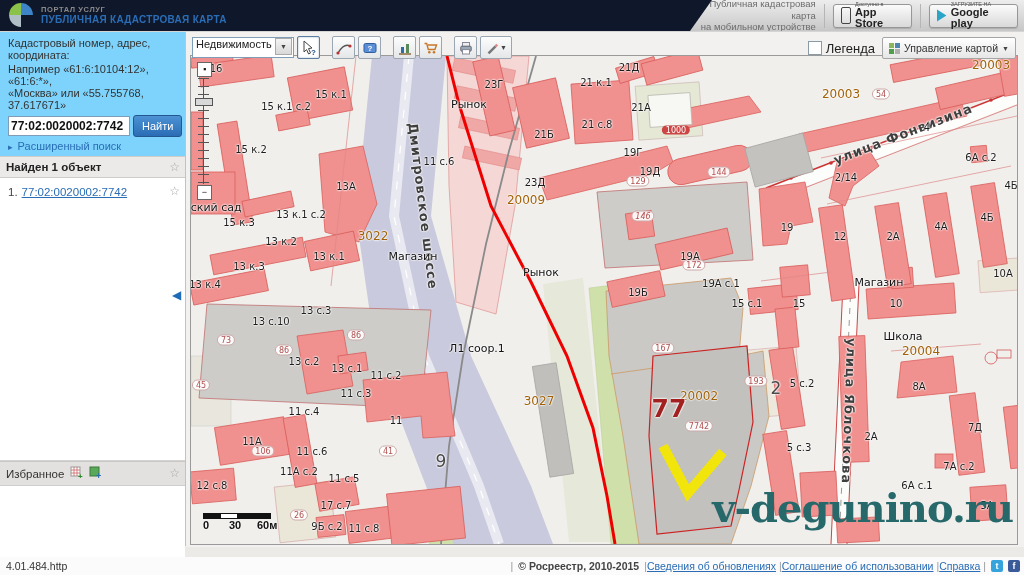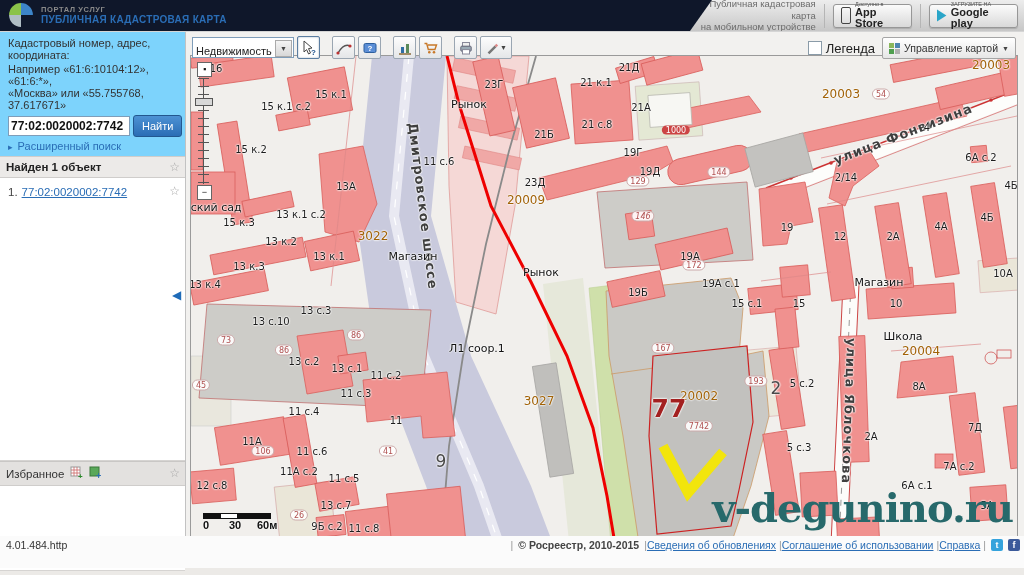--- a/index.html
+++ b/index.html
@@ -55,21 +55,21 @@
   #collapse-handle{position:absolute;left:172px;top:288px;z-index:25;color:#1e6bb8;font-size:12px;cursor:pointer;}
 
   
   #mapwrap{position:absolute;left:186px;top:31px;width:838px;height:516px;background:#f2f1ef;}
   #tiles{position:absolute;left:4px;top:24px;right:6px;bottom:2px;border:1px solid #9a9a9a;
          overflow:hidden;background:#f1efec;}
   #tiles svg{position:absolute;left:0;top:0;width:100%;height:100%;}
 
   
   #toolbar{position:absolute;left:6px;top:5px;z-index:10;display:flex;align-items:center;gap:3px;}
-  .sel{width:100px;height:19px;border:1px solid #7f9db9;background:#fff;display:flex;align-items:flex-end;
+  .sel{width:100px;height:19px;border:1px solid #7f9db9;background:#fff;display:flex;align-items:flex-start;
        font-size:11px;color:#222;}
   .sel .txt{flex:1;padding-left:3px;}
   .sel .arr{width:15px;height:15px;margin-right:1px;background:linear-gradient(#f4f4f4,#d8d8d8);
        border:1px solid #aaa;font-size:7px;color:#444;display:flex;align-items:center;justify-content:center;}
   .tbtn{width:21px;height:21px;border:1px solid #9aa6b2;border-radius:2px;
        background:linear-gradient(#fdfdfd,#e4e6e8);display:flex;align-items:center;justify-content:center;}
   .tbtn.active{border-color:#5b7da0;background:#fff;box-shadow:inset 0 0 2px #9ab;}
   .tbtn.wide{width:30px;gap:1px;}
   .tgap{width:6px;}
   .caret{font-size:7px;color:#444;}
@@ -109,21 +109,21 @@
   .ml.quarter{font-size:12px;color:#a16207;}
   .ml.huge{font-size:25px;color:#a32020;font-weight:bold;}
   .ml.bignum{font-size:17px;color:#4a4a4a;}
   .ml.badge{font-size:8px;color:#b05050;background:rgba(255,255,255,.9);border:1px solid #ccaaaa;
       border-radius:6px;padding:0 3px;text-shadow:none;}
   .ml.badge-red{font-size:8px;color:#fff;background:#cc4444;border-radius:6px;padding:0 4px;text-shadow:none;}
   #watermark{position:absolute;right:4px;bottom:16px;z-index:9;font-family:"DejaVu Serif",serif;
       font-weight:bold;font-size:40px;color:#27696b;letter-spacing:-1px;line-height:1;}
 
   
-  #footer{position:absolute;left:0;bottom:7px;width:1024px;height:32px;background:#fbfbfb;z-index:30;
+  #footer{position:absolute;left:0;bottom:0;width:1024px;height:18px;background:#fbfbfb;z-index:30;
       font-size:10.5px;color:#555;}
   #footer-version{position:absolute;left:6px;top:3px;color:#333;}
   #footer-right{position:absolute;right:4px;top:3px;display:flex;align-items:center;gap:5px;}
   #footer-right .sep{color:#999;}
   #footer-right a{color:#2a6db5;}
   #footer-right .copy{color:#444;font-weight:bold;}
   .ficon{width:12px;height:12px;border-radius:2px;color:#fff;font-size:9px;font-weight:bold;
       display:inline-flex;align-items:center;justify-content:center;line-height:1;}
 </style>
 </head>
@@ -478,21 +478,21 @@
         <span class="ml addr" style="left: 156px; top: 312px;">13 с.1</span>
         <span class="ml addr" style="left: 195px; top: 319px;">11 с.2</span>
         <span class="ml addr" style="left: 165px; top: 337px;">11 с.3</span>
         <span class="ml addr" style="left: 113px; top: 355px;">11 с.4</span>
         <span class="ml addr" style="left: 205px; top: 364px;">11</span>
         <span class="ml addr" style="left: 61px; top: 385px;">11А</span>
         <span class="ml addr" style="left: 121px; top: 395px;">11 с.6</span>
         <span class="ml addr" style="left: 108px; top: 415px;">11А с.2</span>
         <span class="ml addr" style="left: 153px; top: 422px;">11 с.5</span>
         <span class="ml addr" style="left: 21px; top: 429px;">12 с.8</span>
-        <span class="ml addr" style="left: 145px; top: 449px;">13 с.7</span>
+        <span class="ml addr" style="left: 145px; top: 449px;">17 с.7</span>
         <span class="ml addr" style="left: 136px; top: 470px;">9Б с.2</span>
         <span class="ml addr" style="left: 173px; top: 472px;">11 с.8</span>
         <span class="ml addr" style="left: 303px; top: 28px;">23Г</span>
         <span class="ml addr" style="left: 344px; top: 126px;">23Д</span>
         <span class="ml addr" style="left: 438px; top: 11px;">21Д</span>
         <span class="ml addr" style="left: 405px; top: 26px;">21 к.1</span>
         <span class="ml addr" style="left: 450px; top: 51px;">21А</span>
         <span class="ml addr" style="left: 406px; top: 68px;">21 с.8</span>
         <span class="ml addr" style="left: 353px; top: 78px;">21Б</span>
         <span class="ml addr" style="left: 442px; top: 96px;">19Г</span>

